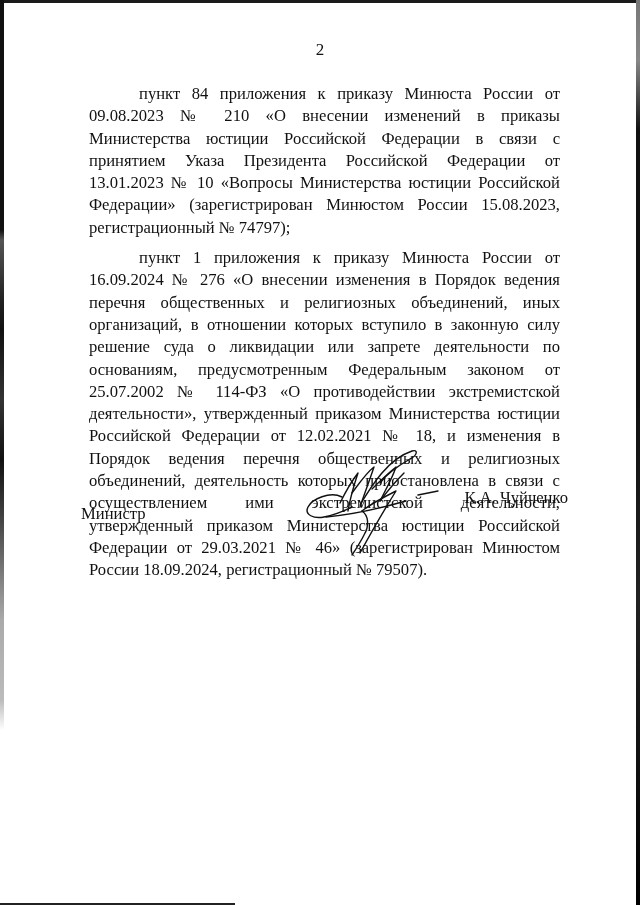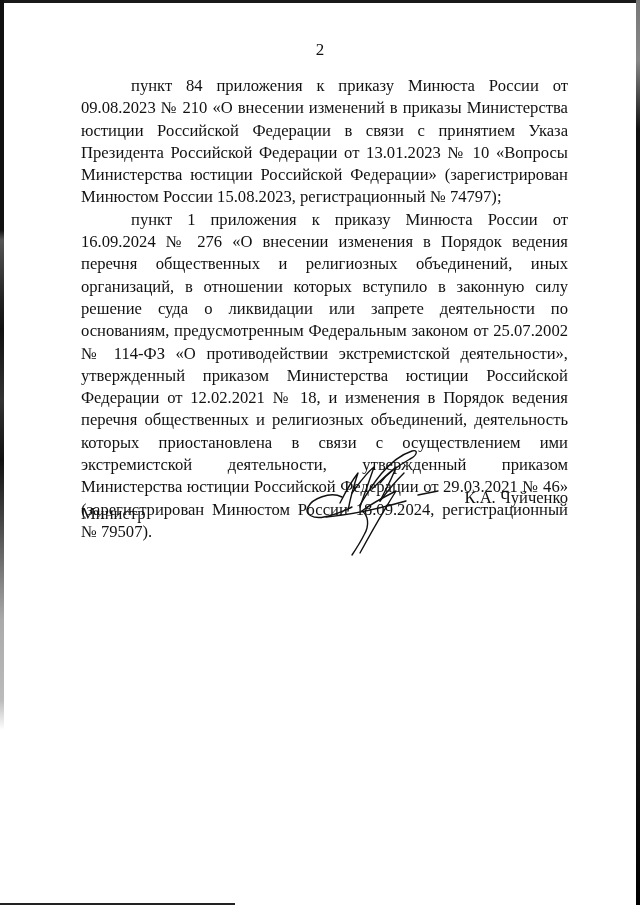--- a/index.html
+++ b/index.html
@@ -53,21 +53,21 @@
     }
     .body-text {
       position: absolute;
       left: 81px;
       top: 75px;
       width: 487px;
       font-size: 16.6px;
       line-height: 22.3px;
     }
     .para {
-      margin: 0;
+      margin: 8px;
       text-align: justify;
       text-indent: 50px;
       hyphens: none;
     }
     .sign-block {
       position: absolute;
       top: 487px;
       left: 81px;
       width: 487px;
       height: 24px;

